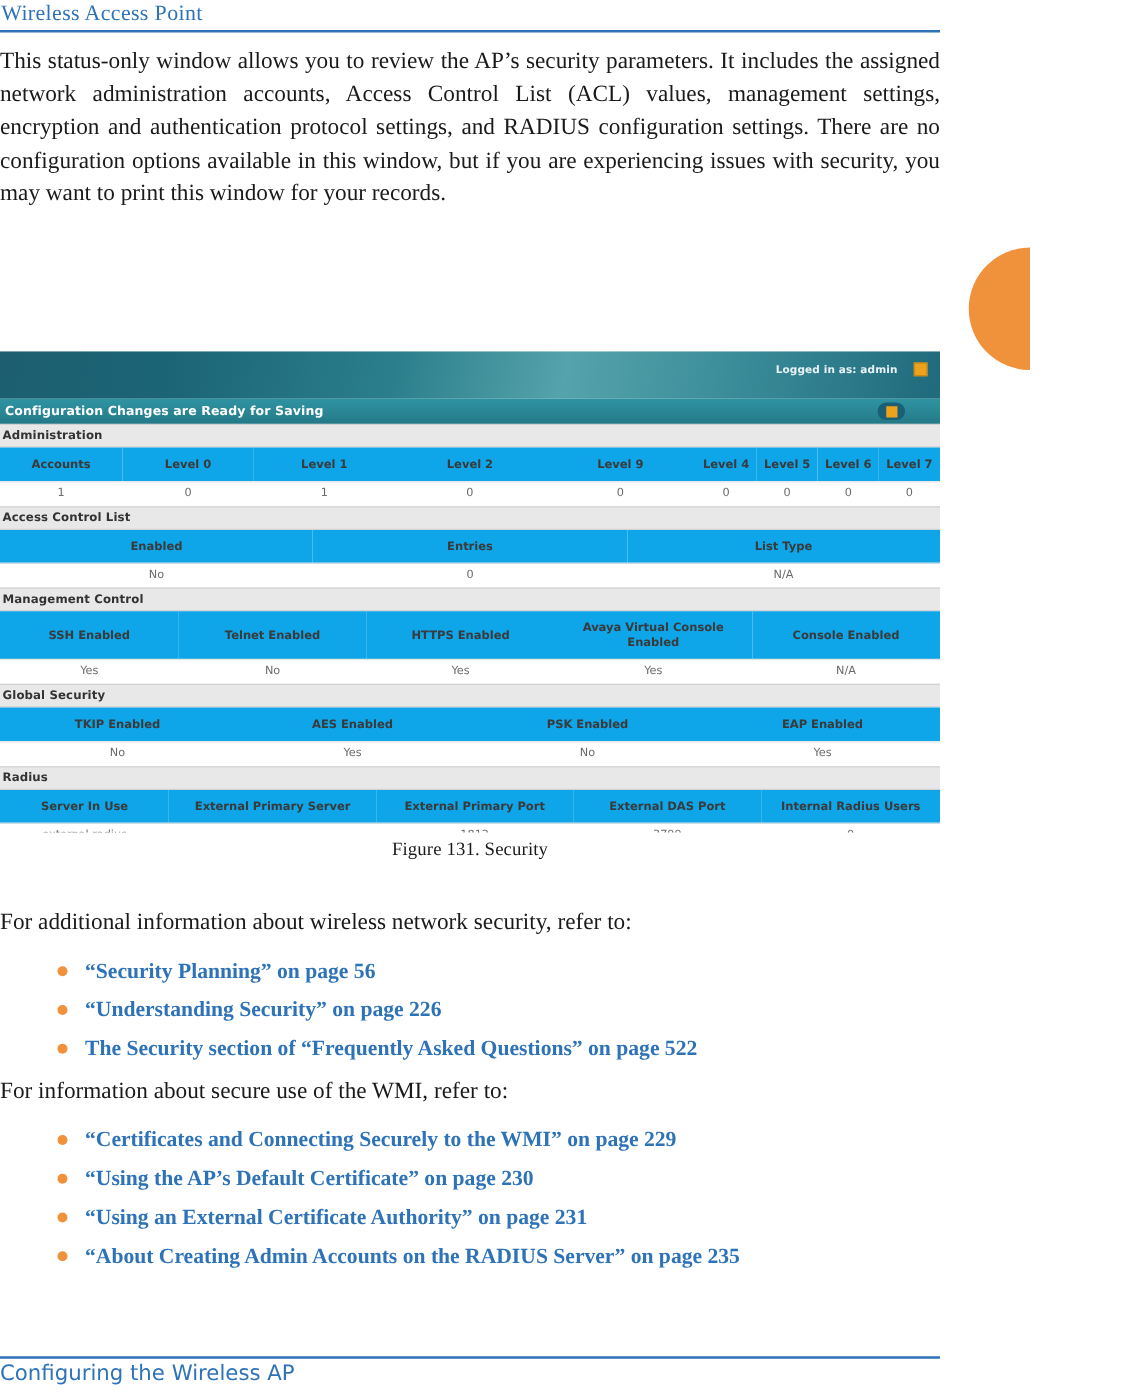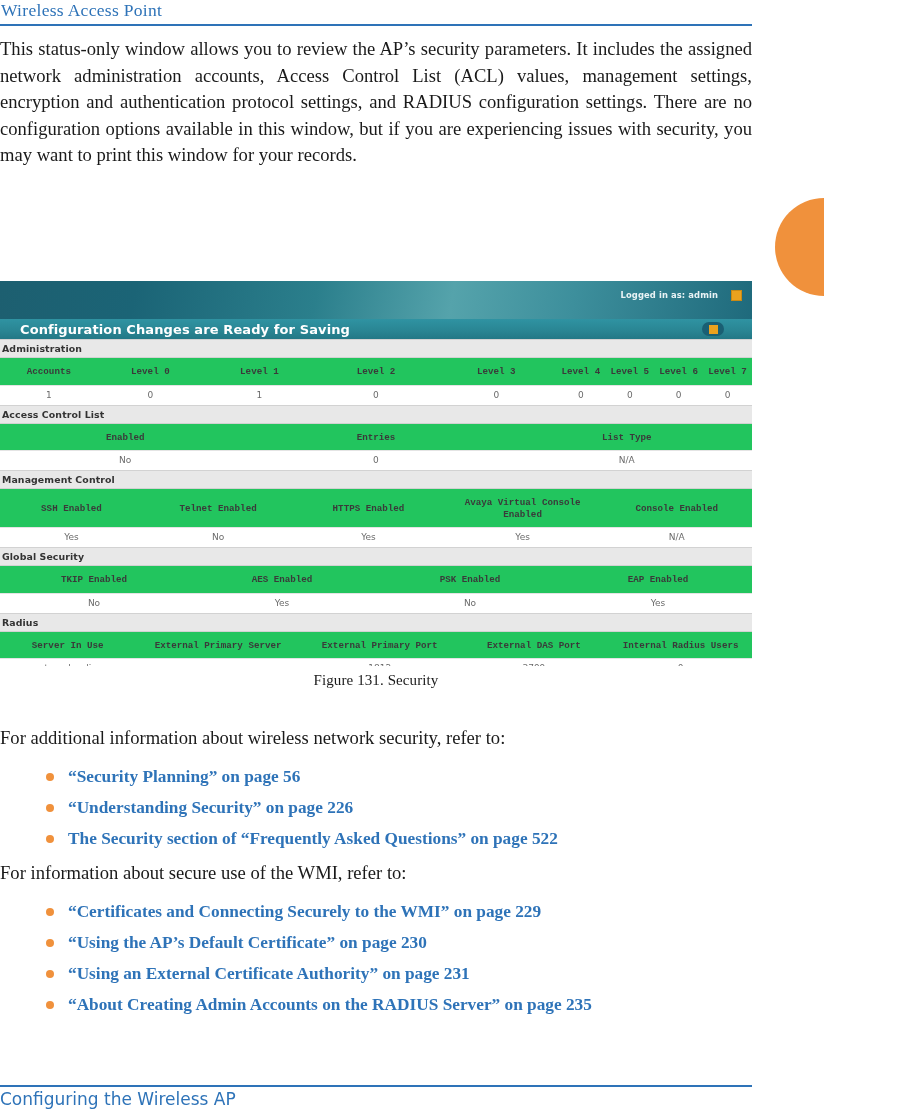--- a/index.html
+++ b/index.html
@@ -121,24 +121,24 @@
   }
 
   .savebar {
     position: relative;
     height: 20px;
     background: linear-gradient(180deg, #2f93a2 0%, #2a8694 55%, #237886 100%);
     display: flex;
     align-items: center;
   }
   .savebar-text {
-    font-size: 13px;
+    font-size: 10px;
     font-weight: bold;
     color: #ffffff;
-    padding-left: 20px;
+    padding-left: 4px;
     letter-spacing: 0.1px;
   }
   .savebar-btn {
     position: absolute;
     right: 28px;
     top: 3px;
     width: 22px;
     height: 14px;
     border-radius: 7px;
     background: #1a5f73;
@@ -170,22 +170,21 @@
     table-layout: fixed;
   }
   table.shot-table th {
     font-size: 9.2px;
     font-weight: bold;
     color: #3a3a3a;
     text-align: center;
     padding: 8px 1px 7px 1px;
     line-height: 11.5px;
     border-bottom: 1px solid #e4e4e4;
-    background: #22c55e;
-    font-family: Liberation Mono, monospace;
+    background: #0ea5e9;
   }
   table.shot-table td {
     font-size: 9px;
     font-weight: normal;
     color: #6b6b6b;
     text-align: center;
     padding: 4px 1px 5px 1px;
     background: #ffffff;
   }
 
@@ -305,21 +304,21 @@
           <col style="width:6.5%">
           <col style="width:6.5%">
           <col style="width:6.5%">
       </colgroup>
       <tbody>
           <tr>
         <th>Accounts</th>
         <th>Level 0</th>
         <th>Level 1</th>
         <th>Level 2</th>
-        <th>Level 3</th>
+        <th>Level 9</th>
         <th>Level 4</th>
         <th>Level 5</th>
         <th>Level 6</th>
         <th>Level 7</th>
       </tr>
       <tr>
         <td>1</td>
         <td>0</td>
         <td>1</td>
         <td>0</td>

